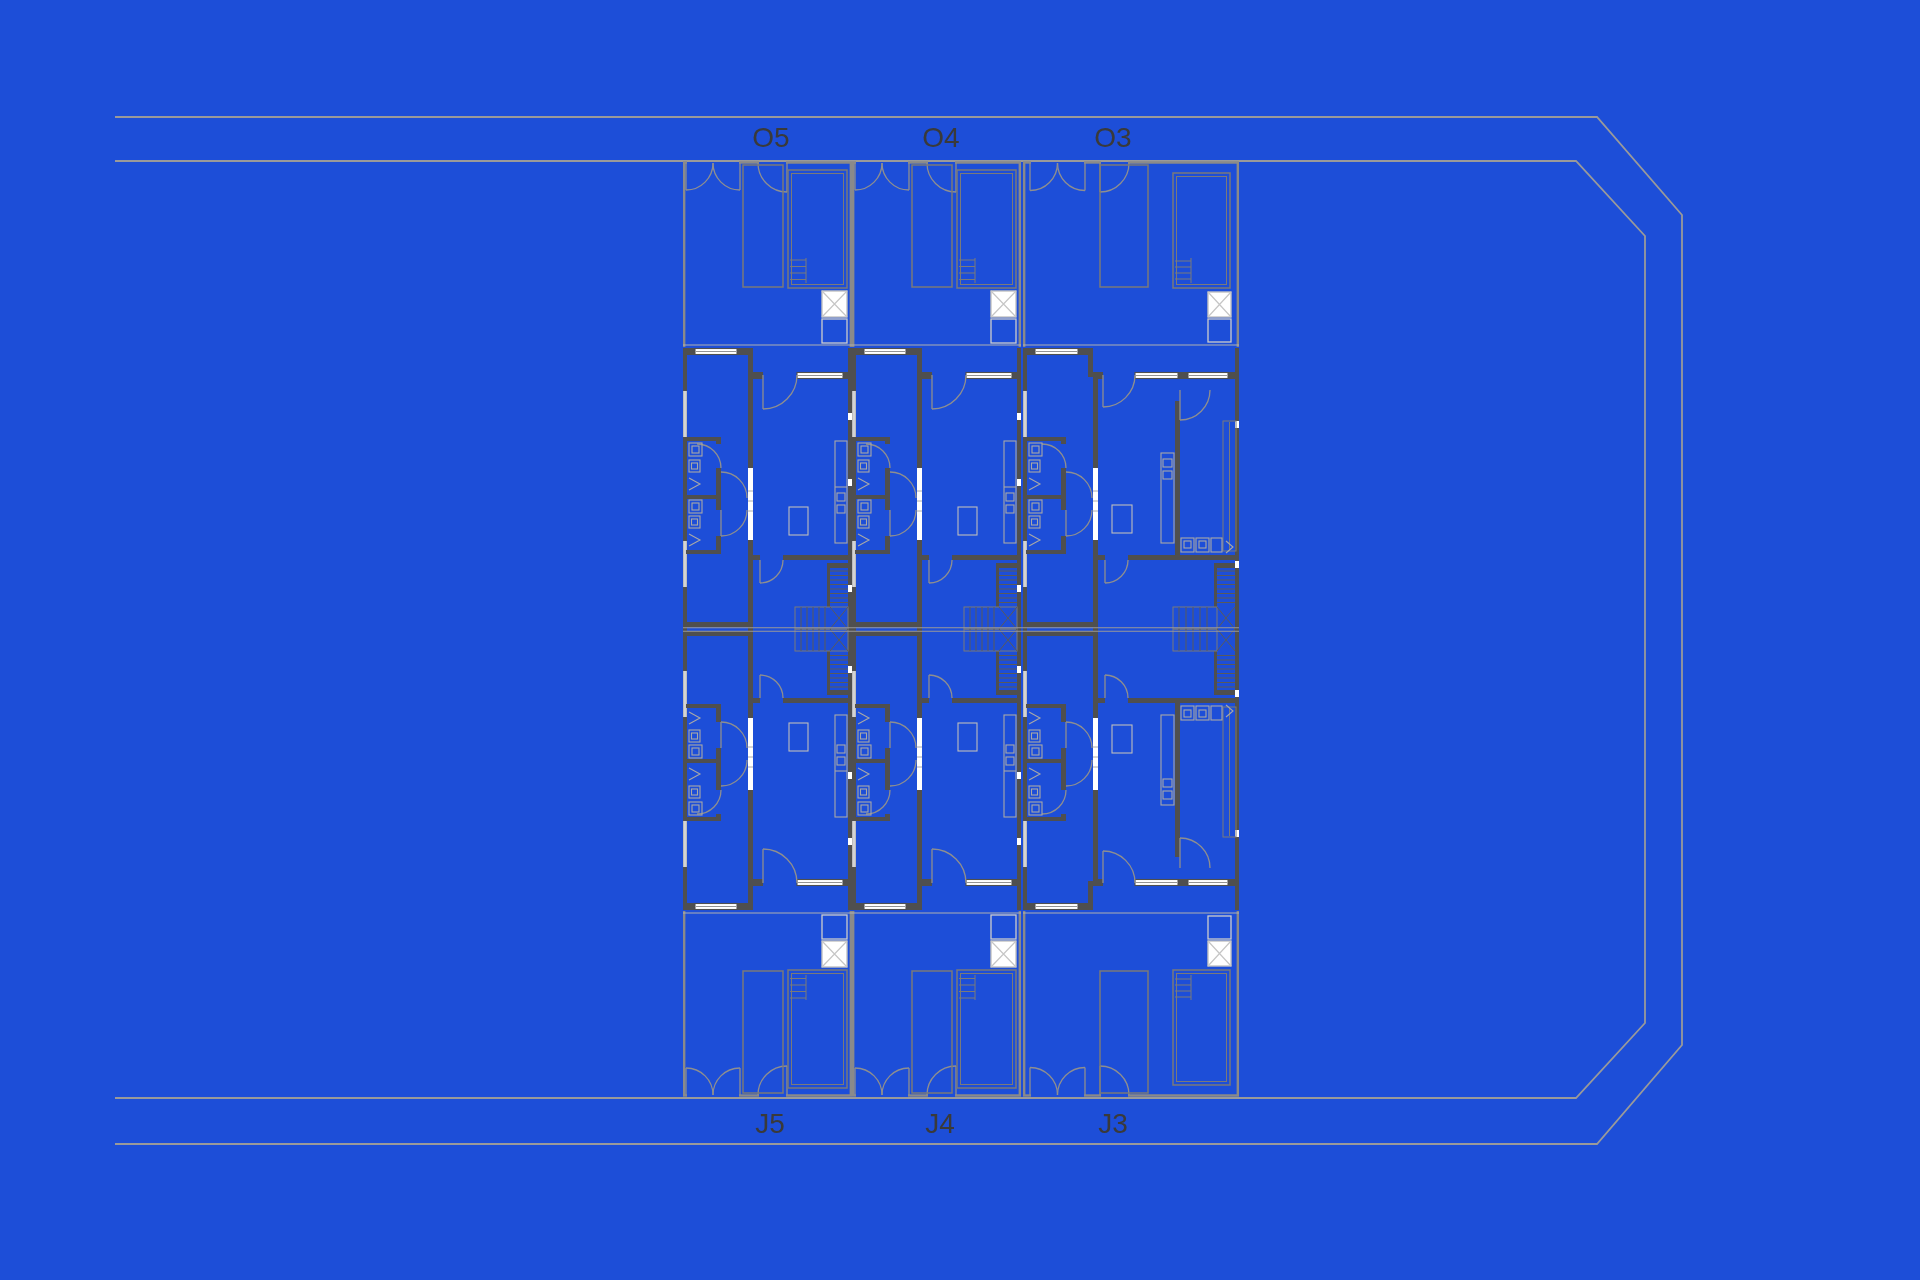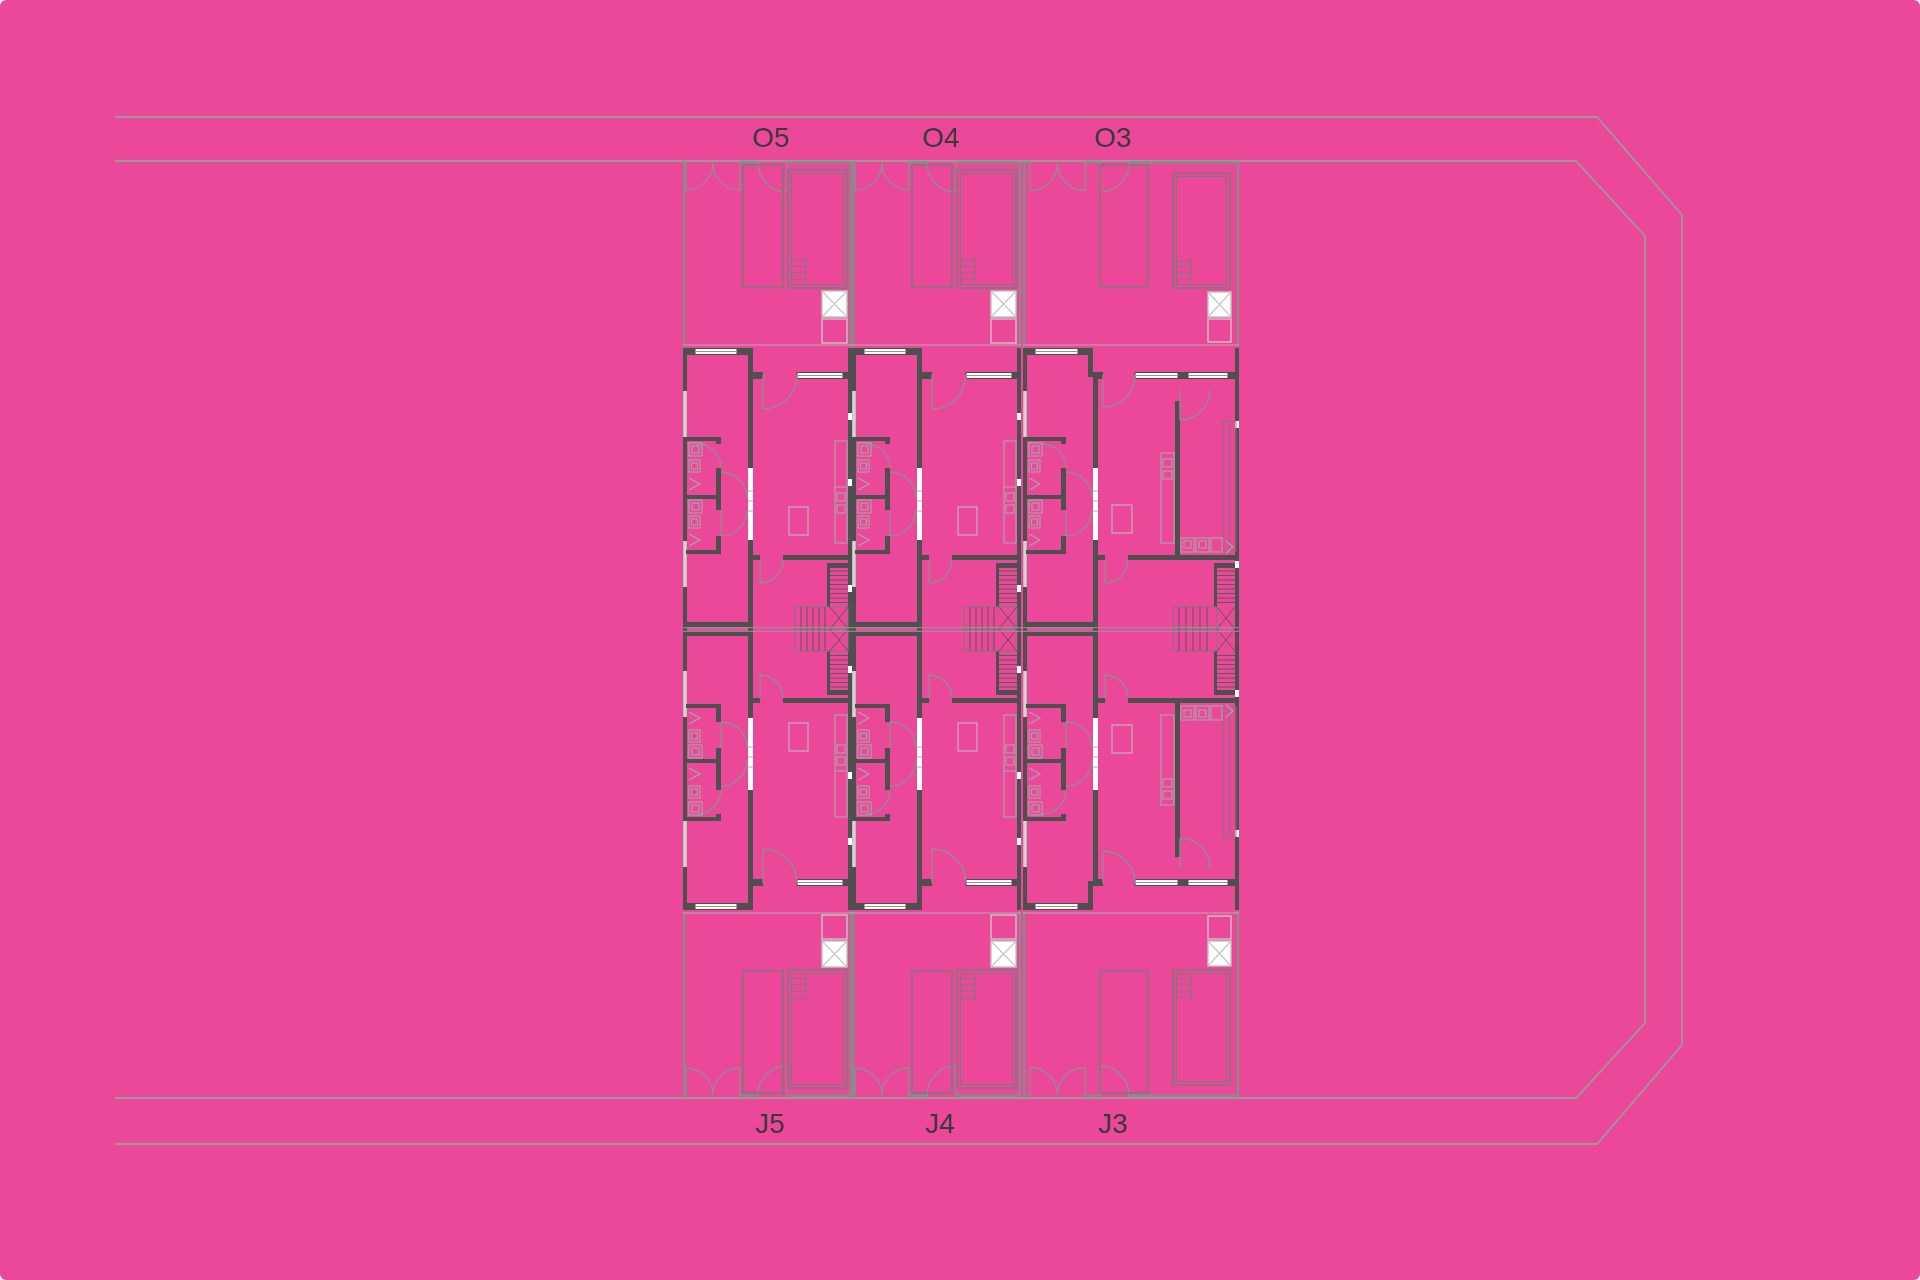--- a/index.html
+++ b/index.html
@@ -1,16 +1,16 @@
 <!DOCTYPE html>
 <html><head>
 <meta charset="utf-8">
 <style>
   html,body{margin:0;padding:0;background:#ffffff;}
-  .stage{width:1920px;height:1280px;position:relative;background:#ec4899;overflow:hidden;border-radius:6px;}
+  .stage{width:1920px;height:1280px;position:relative;background:#1d4ed8;overflow:hidden;}
   svg{display:block;}
   
   .bnd{fill:none;stroke:#9a9a9a;stroke-width:1.8;}
   .pl{fill:none;stroke:#999999;stroke-width:1.1;}
   .wm{fill:none;stroke:#8a8a8a;stroke-width:2.4;}
   .med{fill:none;stroke:#7a7a7a;stroke-width:1.5;}
   .med2{fill:none;stroke:#7a7a7a;stroke-width:1;}
   .thin{fill:none;stroke:#b0b0b0;stroke-width:1;}
   .arc{fill:none;stroke:#8f8f8f;stroke-width:1.3;}
   .wd{fill:#4f4f4f;stroke:none;}

